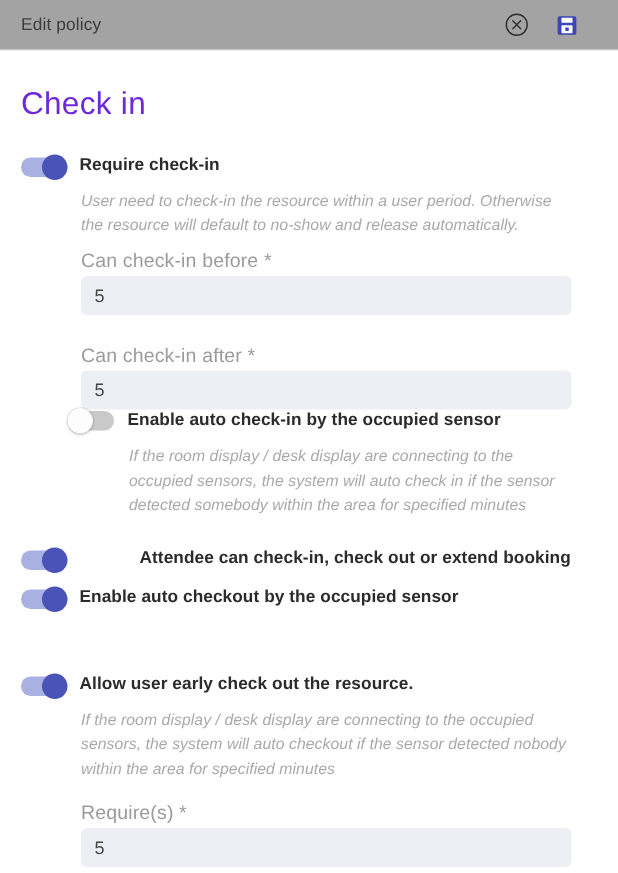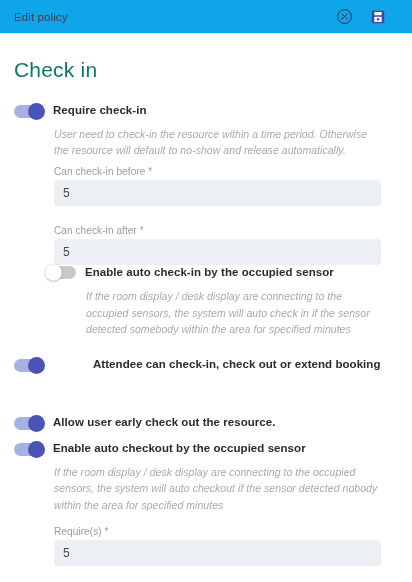--- a/index.html
+++ b/index.html
@@ -9,21 +9,21 @@
     overflow: hidden;
     background: #ffffff;
     font-family: "Liberation Sans", "DejaVu Sans", sans-serif;
     -webkit-font-smoothing: antialiased;
   }
 
   
   .titlebar {
     position: relative;
     height: 34px;
-    background: #0ea5e9;
+    background: #a3a3a3;
     border-bottom: 1px solid #ececec;
     display: flex;
     align-items: center;
     padding: 0 24px 0 14px;
   }
   .titlebar-title {
     font-size: 11.5px;
     color: #3c3c3c;
     letter-spacing: .1px;
     flex: 1;
@@ -43,21 +43,21 @@
   }
 
   
   .content {
     padding: 0 14px;
     height: 548px;
     overflow: hidden;
   }
   .page-title {
     font-size: 21px;
-    color: #0f766e;
+    color: #6d28d9;
     font-weight: 400;
     margin: 24px 0 0 0;
     letter-spacing: .2px;
   }
 
   
   .row {
     display: flex;
     align-items: center;
   }
@@ -107,21 +107,21 @@
     line-height: 1.55;
     letter-spacing: .05px;
   }
   .help.indent-a { margin-left: 40px; margin-right: 14px; }
   .help.indent-b { margin-left: 72px; margin-right: 18px; }
   .help.indent-c { margin-left: 40px; margin-right: 6px; }
 
   
   .field { margin-left: 40px; margin-right: 17px; }
   .field-label {
-    font-size: 10px;
+    font-size: 13px;
     color: #9b9b9b;
     letter-spacing: .1px;
     margin-bottom: 3px;
     display: block;
   }
   .field-input {
     display: block;
     width: 100%;
     height: 26px;
     background: #eceff3;
@@ -160,21 +160,21 @@
 <div class="content">
 
   <h1 class="page-title">Check in</h1>
 
   <div class="row lvl1" style="margin-top:21px;">
     <span class="switch on">
         <span class="knob"></span>
       </span>
     <span class="row-label">Require check-in</span>
   </div>
-  <div class="help indent-a" style="margin-top:8px;">User need to check-in the resource within a time period. Otherwise the resource will default to no-show and release automatically.</div>
+  <div class="help indent-a" style="margin-top:8px;">User need to check-in the resource within a user period. Otherwise the resource will default to no-show and release automatically.</div>
 
   <div class="field" style="margin-top:8px;">
     <label class="field-label">Can check-in before *</label>
     <input class="field-input" type="text" value="5" style="">
   </div>
 
   <div class="field" style="margin-top:19px;">
     <label class="field-label">Can check-in after *</label>
     <input class="field-input" type="text" value="5" style="">
   </div>
@@ -187,32 +187,32 @@
   </div>
   <div class="help indent-b" style="margin-top:8px;">If the room display / desk display are connecting to the occupied sensors, the system will auto check in if the sensor detected somebody within the area for specified minutes</div>
 
   <div class="row lvl1" style="margin-top:20px;gap:40px;">
     <span class="switch on">
         <span class="knob"></span>
       </span>
     <span class="row-label">Attendee can check-in, check out or extend booking</span>
   </div>
 
+  <div class="row lvl1" style="margin-top:11px;">
+    <span class="switch on">
+        <span class="knob"></span>
+      </span>
+    <span class="row-label">Enable auto checkout by the occupied sensor</span>
+  </div>
+
   <div class="row lvl1" style="margin-top:43px;">
     <span class="switch on">
         <span class="knob"></span>
       </span>
     <span class="row-label">Allow user early check out the resource.</span>
-  </div>
-
-  <div class="row lvl1" style="margin-top:11px;">
-    <span class="switch on">
-        <span class="knob"></span>
-      </span>
-    <span class="row-label">Enable auto checkout by the occupied sensor</span>
   </div>
   <div class="help indent-c" style="margin-top:8px;">If the room display / desk display are connecting to the occupied sensors, the system will auto checkout if the sensor detected nobody within the area for specified minutes</div>
 
   <div class="field" style="margin-top:13px;">
     <label class="field-label">Require(s) *</label>
     <input class="field-input" type="text" value="5" style="">
   </div>
 
 </div>
 

